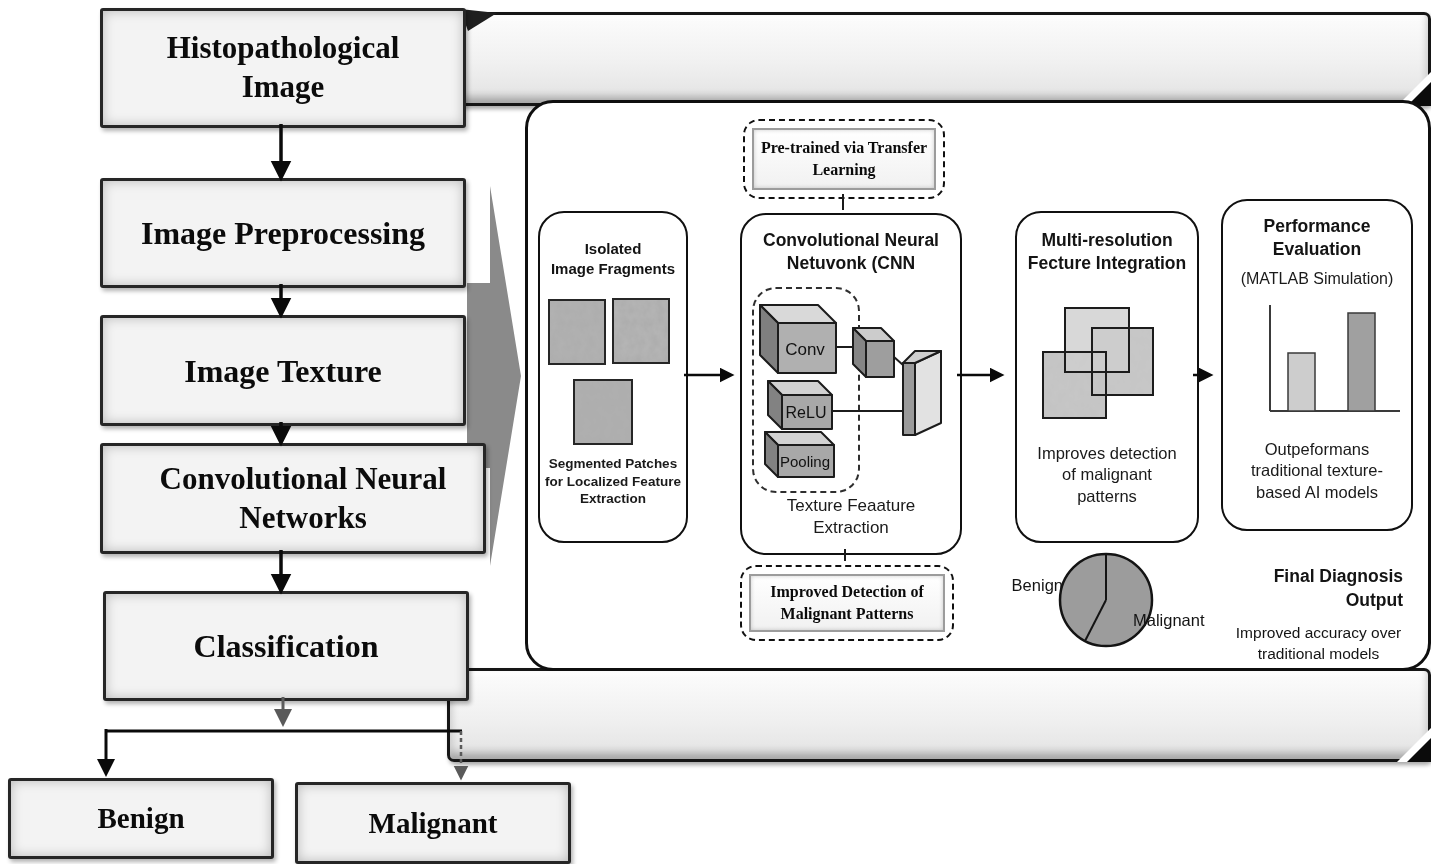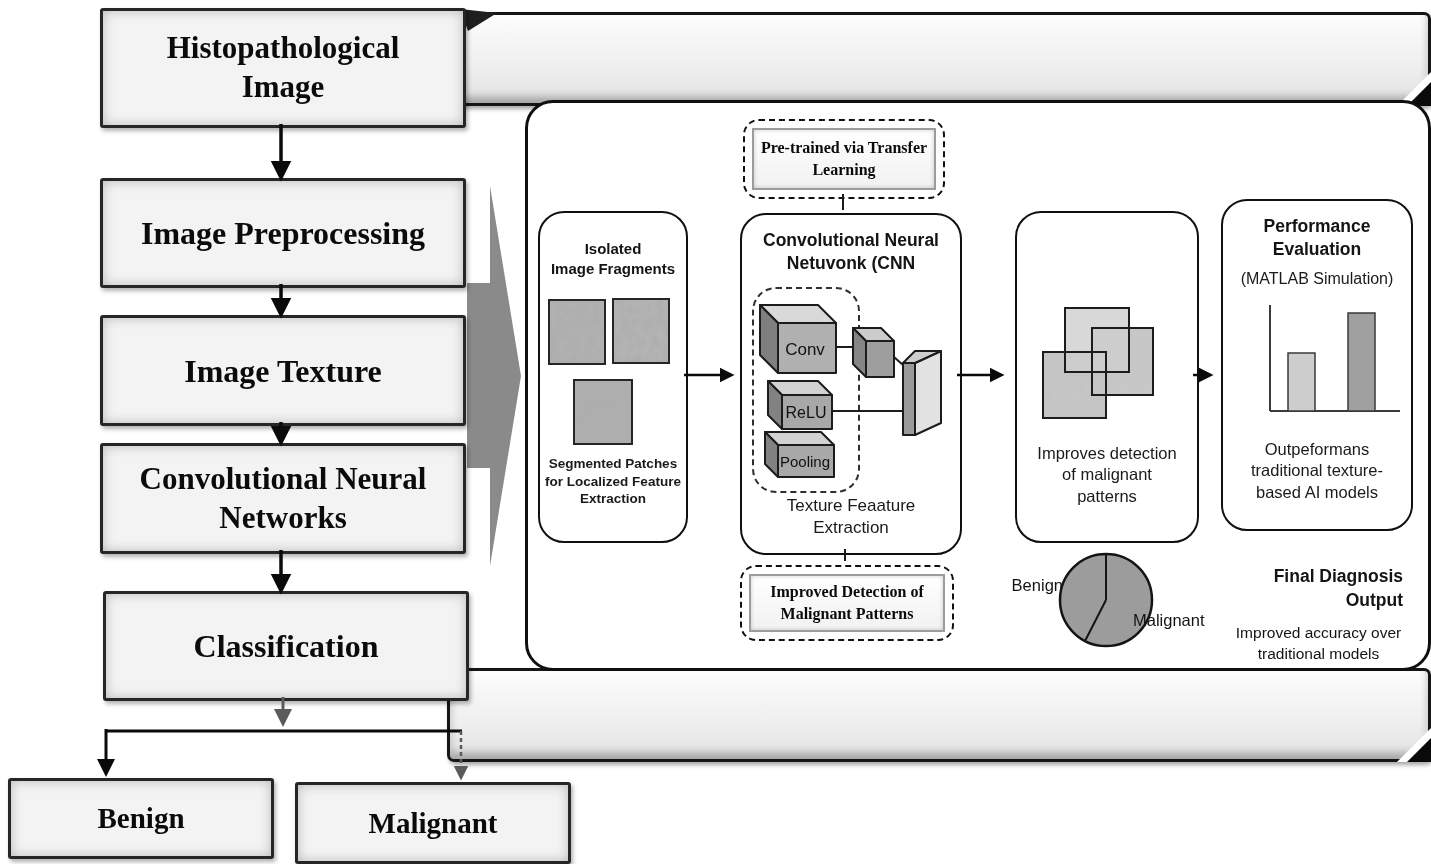--- a/index.html
+++ b/index.html
@@ -86,21 +86,21 @@
 
   <div class="flowbox" style="left:100px;top:8px;width:360px;height:114px;font-size:31px;">
     <span style="padding:0 28px;">Histopathological Image</span>
   </div>
   <div class="flowbox" style="left:100px;top:178px;width:360px;height:104px;font-size:32px;">
     <span>Image Preprocessing</span>
   </div>
   <div class="flowbox" style="left:100px;top:315px;width:360px;height:105px;font-size:32px;">
     <span>Image Texture</span>
   </div>
-  <div class="flowbox" style="left:100px;top:443px;width:360px;height:105px;font-size:31px;">
+  <div class="flowbox" style="left:100px;top:443px;width:360px;height:105px;font-size:31px;padding-left:20px;">
     <span style="padding:0 20px;">Convolutional Neural Networks</span>
   </div>
   <div class="flowbox" style="left:103px;top:591px;width:360px;height:104px;font-size:32px;">
     <span>Classification</span>
   </div>
   <div class="flowbox" style="left:8px;top:778px;width:260px;height:75px;font-size:29px;">
     <span>Benign</span>
   </div>
   <div class="flowbox" style="left:295px;top:782px;width:270px;height:76px;font-size:29px;">
     <span>Malignant</span>
@@ -163,20 +163,21 @@
           <line x1="90" y1="196" x2="161" y2="196" stroke-width="2"></line>
         </g>
         <text x="63" y="140" text-anchor="middle" font-size="17" fill="#111">Conv</text>
         <text x="64" y="203" text-anchor="middle" font-size="16" fill="#111">ReLU</text>
         <text x="63" y="252" text-anchor="middle" font-size="15" fill="#111">Pooling</text>
       </svg>
       <div class="stage-cap" style="left:24px;width:170px;top:280px;font-size:17px;">Texture Feaature Extraction</div>
     </div>
 
     <div class="stage" style="left:487px;top:108px;width:180px;height:328px;">
+      <div class="stage-title" style="top:16px;font-size:17.5px;padding:0 6px;">Multi-resolution Fecture Integration</div>
       <svg class="abs" style="left:18px;top:92px;" width="150" height="118" viewBox="0 0 150 118">
         <rect x="57" y="23" width="61" height="67" fill="#c4c4c4"></rect>
         <rect x="57" y="23" width="61" height="67" filter="url(#histoTexLight)"></rect>
         <rect x="8" y="47" width="63" height="66" fill="#c0c0c0"></rect>
         <rect x="8" y="47" width="63" height="66" filter="url(#histoTexLight)"></rect>
         <rect x="30" y="3" width="64" height="64" fill="#cecece" opacity="0.8"></rect>
         <g fill="none" stroke="#1c1c1c" stroke-width="2">
           <rect x="57" y="23" width="61" height="67"></rect>
           <rect x="8" y="47" width="63" height="66"></rect>
           <rect x="30" y="3" width="64" height="64"></rect>

